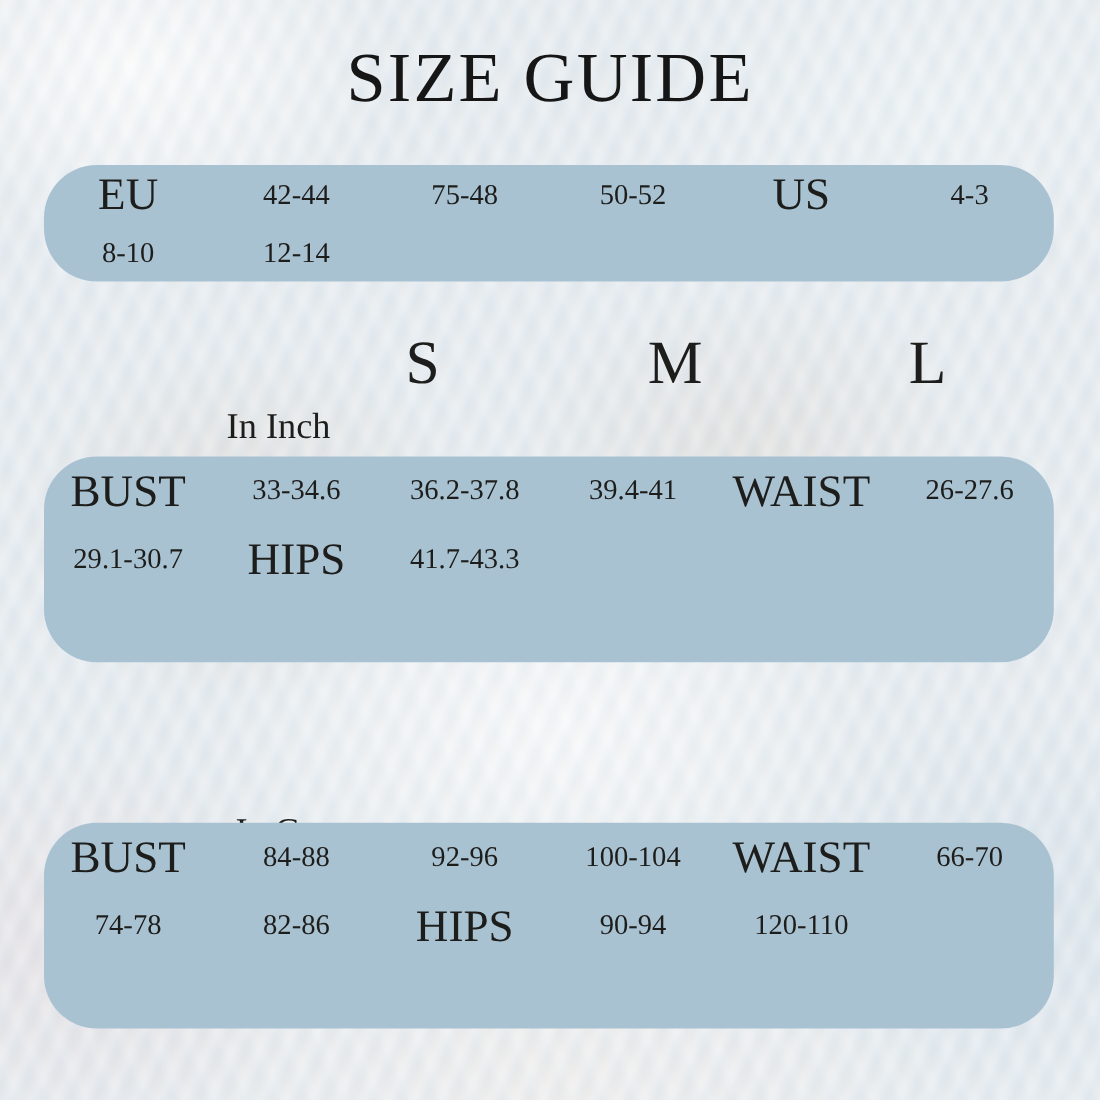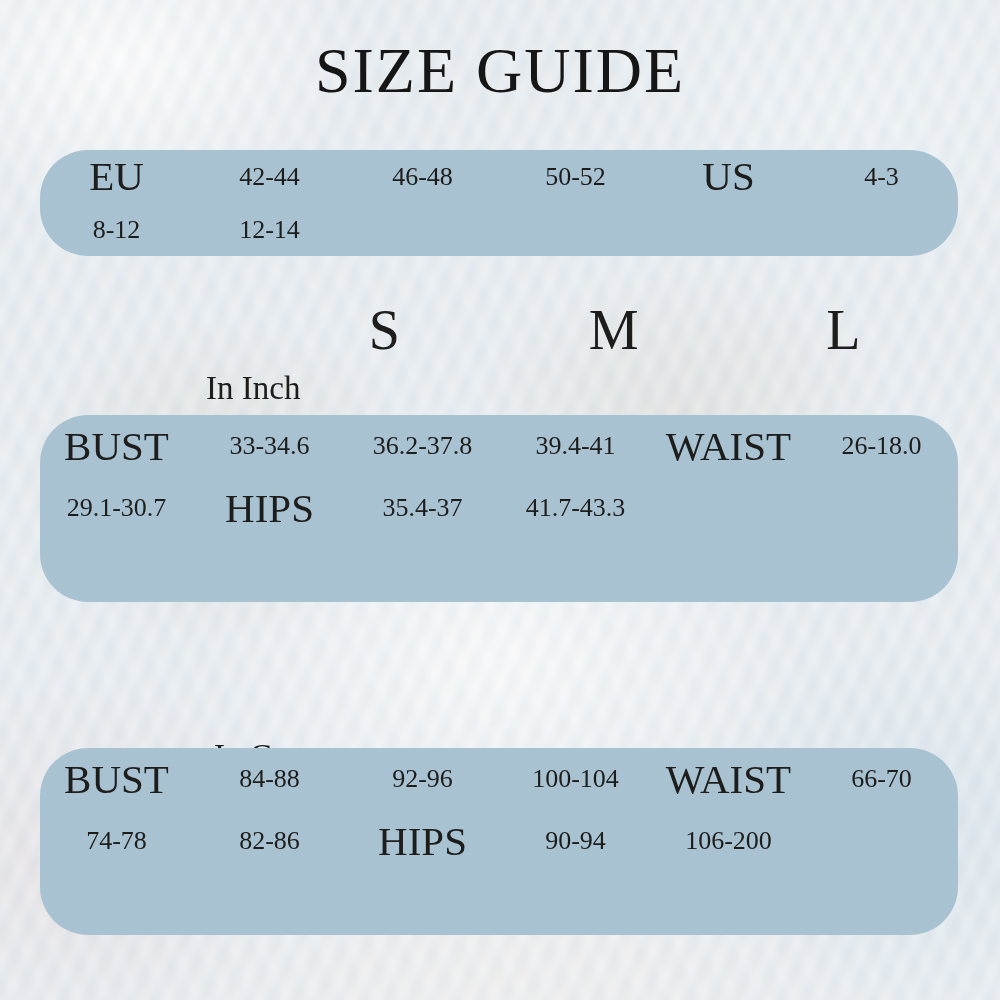--- a/index.html
+++ b/index.html
@@ -90,58 +90,57 @@
 <body>
 
 <div class="canvas">
   <div class="texture"></div>
 
   <h1 class="title">SIZE GUIDE</h1>
 
   <section class="panel panel-regions">
     <div class="cell row-label">EU</div>
     <div class="cell">42-44</div>
-    <div class="cell">46-48</div>
+    <div class="cell">75-48</div>
     <div class="cell">50-52</div>
     <div class="cell row-label">US</div>
     <div class="cell">4-3</div>
-    <div class="cell">8-12</div>
+    <div class="cell">8-10</div>
     <div class="cell">12-14</div>
   </section>
 
   <div class="size-headers">
     <div class="cell"></div>
     <div class="header">S</div>
     <div class="header">M</div>
     <div class="header">L</div>
   </div>
 
   <div class="unit-label unit-inch">In Inch</div>
 
   <section class="panel panel-inch">
     <div class="cell row-label">BUST</div>
     <div class="cell">33-34.6</div>
     <div class="cell">36.2-37.8</div>
     <div class="cell">39.4-41</div>
     <div class="cell row-label">WAIST</div>
-    <div class="cell">26-18.0</div>
+    <div class="cell">26-27.6</div>
     <div class="cell">29.1-30.7</div>
     <div class="cell row-label">HIPS</div>
-    <div class="cell">35.4-37</div>
     <div class="cell">41.7-43.3</div>
   </section>
 
   <div class="unit-label unit-cm">In Cm</div>
 
   <section class="panel panel-cm">
     <div class="cell row-label">BUST</div>
     <div class="cell">84-88</div>
     <div class="cell">92-96</div>
     <div class="cell">100-104</div>
     <div class="cell row-label">WAIST</div>
     <div class="cell">66-70</div>
     <div class="cell">74-78</div>
     <div class="cell">82-86</div>
     <div class="cell row-label">HIPS</div>
     <div class="cell">90-94</div>
-    <div class="cell">106-200</div>
+    <div class="cell">120-110</div>
   </section>
 </div>
 
 </body></html>

